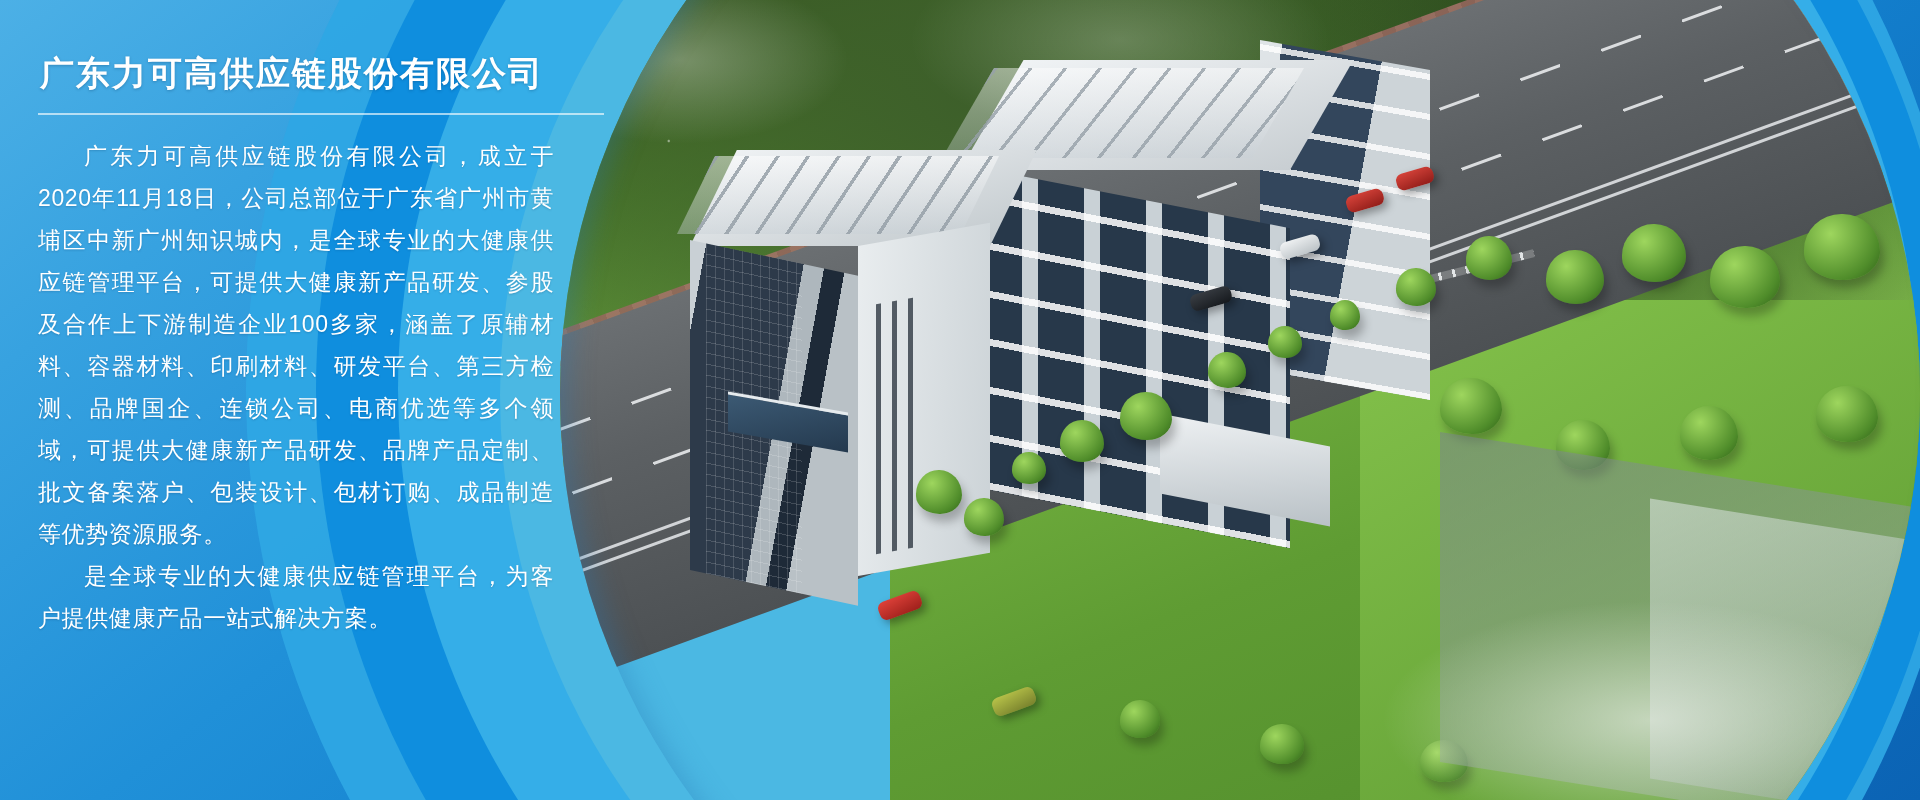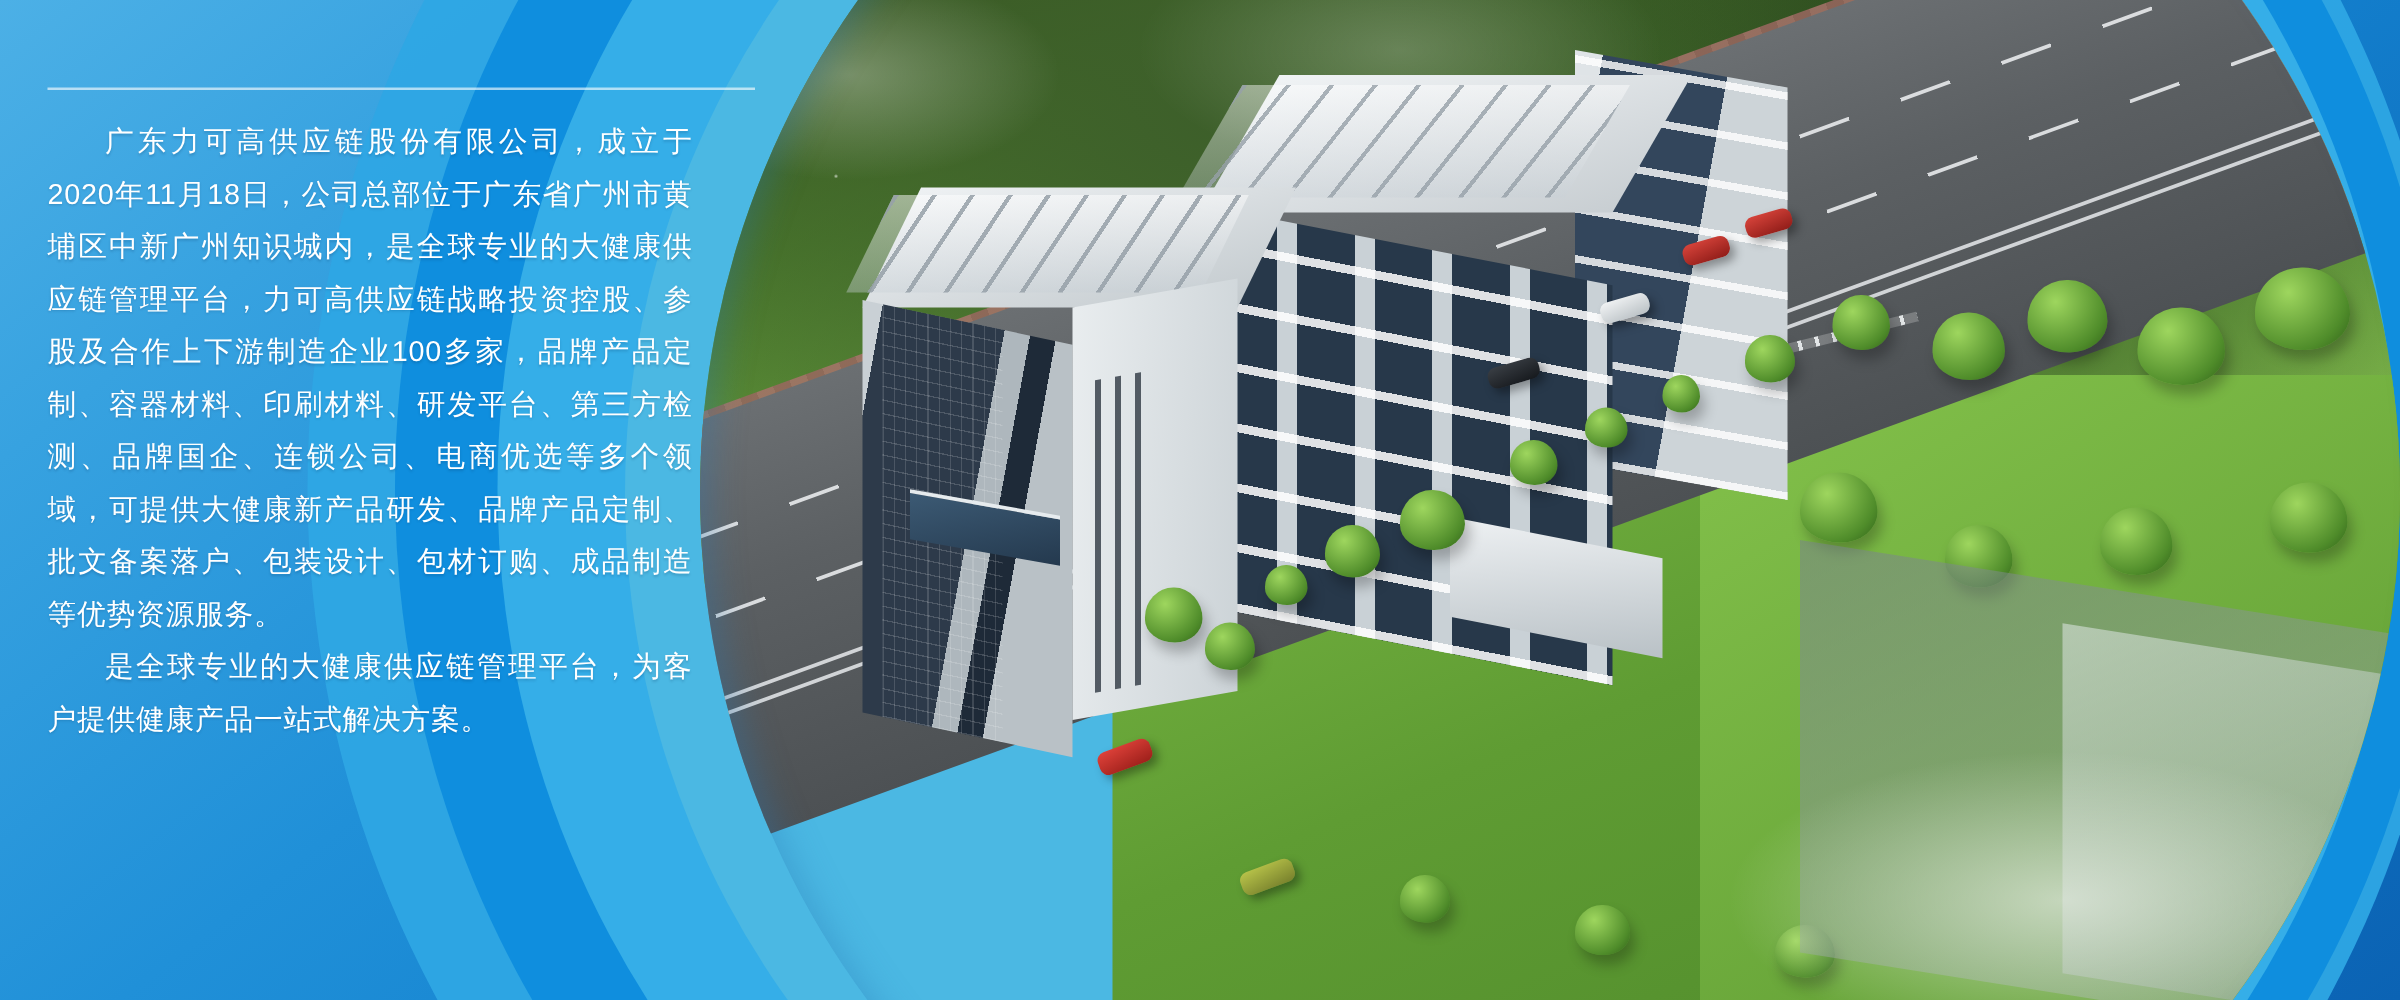--- a/index.html
+++ b/index.html
@@ -411,20 +411,21 @@
       <div class="car" style="left:630px; top:290px; width:42px; height:17px; background:linear-gradient(170deg,#3a3f45,#15181c); transform:rotate(-16deg);"></div>
 
       <div class="ghost"></div>
       <div class="ghost2"></div>
       <div class="haze"></div>
     </div>
     <div class="disc-feather"></div>
   </div>
 
   <div class="panel">
+    <h1 class="title">广东力可高供应链股份有限公司</h1>
     <div class="divider"></div>
     <div class="body">
-      <p>广东力可高供应链股份有限公司，成立于2020年11月18日，公司总部位于广东省广州市黄埔区中新广州知识城内，是全球专业的大健康供应链管理平台，力可高供应链战略投资控股、参股及合作上下游制造企业100多家，品牌产品定制、容器材料、印刷材料、研发平台、第三方检测、品牌国企、连锁公司、电商优选等多个领域，可提供大健康新产品研发、品牌产品定制、批文备案落户、包装设计、包材订购、成品制造等优势资源服务。</p>
+      <p>广东力可高供应链股份有限公司，成立于2020年11月18日，公司总部位于广东省广州市黄埔区中新广州知识城内，是全球专业的大健康供应链管理平台，可提供大健康新产品研发、参股及合作上下游制造企业100多家，涵盖了原辅材料、容器材料、印刷材料、研发平台、第三方检测、品牌国企、连锁公司、电商优选等多个领域，可提供大健康新产品研发、品牌产品定制、批文备案落户、包装设计、包材订购、成品制造等优势资源服务。</p>
       <p>是全球专业的大健康供应链管理平台，为客户提供健康产品一站式解决方案。</p>
     </div>
   </div>
 
 </div>
 
 </body></html>

